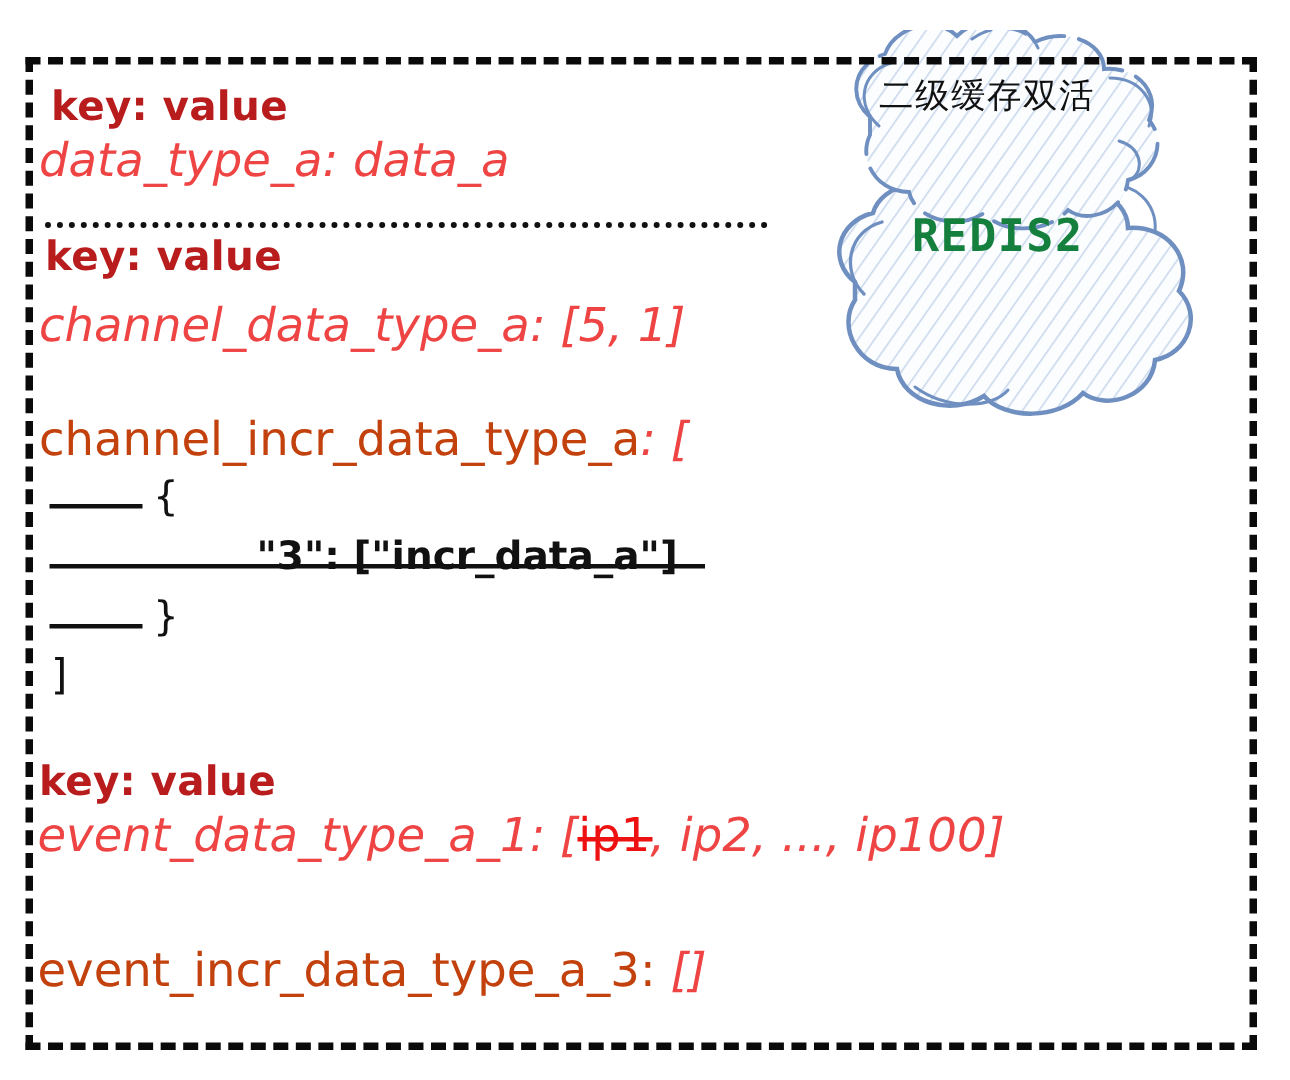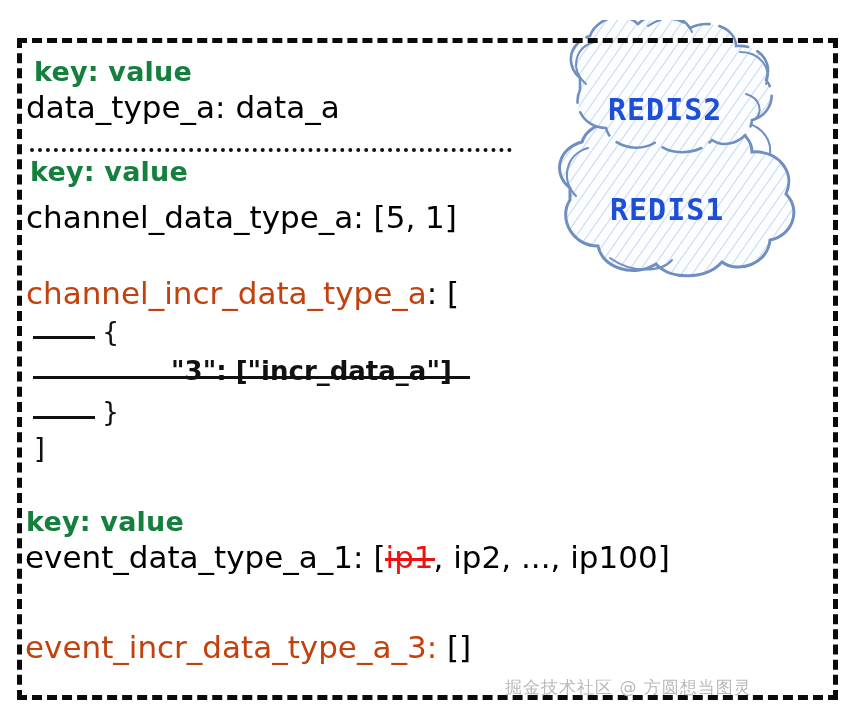--- a/index.html
+++ b/index.html
@@ -36,23 +36,24 @@
     top: 20px;
     width: 300px;
     height: 280px;
   }
   #clouds svg { display:block; width:100%; height:100%; }
 
   .cloud-label {
     position: absolute;
     font-family: "DejaVu Sans Mono", "Liberation Mono", monospace;
     font-weight: 700;
-    color: #1d4ed8;
+    color: #15803d;
     letter-spacing: 1px;
     white-space: nowrap;
+    margin-top: 48px;
   }
   #redis2-label { left: 608px; top: 92px; font-size: 30px; }
   #redis1-label { left: 610px; top: 192px; font-size: 30px; }
   #cn-title {
     position: absolute;
     left: 586px; top: 48px;
     font-size: 23px;
     color: #111111;
     letter-spacing: 1px;
     font-family: "DejaVu Sans", "Liberation Sans", sans-serif;
@@ -66,31 +67,31 @@
     top: 46px;
     width: 520px;
   }
   .line {
     position: relative;
     white-space: nowrap;
     color: #111111;
     line-height: 1.0;
   }
   .k-red {
-    color: #15803d;
+    color: #b91c1c;
     font-size: 27px;
     font-weight: 600;
     letter-spacing: 0.2px;
   }
   .code {
     font-size: 31px;
     letter-spacing: 0px;
   }
   .red { color: #c2410c; }
-  .blk { color: #000000; }
+  .blk { color: #ef4444; font-style: italic; }
 
   .strike-red {
     color: #ee1111;
     position: relative;
     display: inline-block;
   }
   .strike-red::after {
     content: "";
     position: absolute;
     left: -1px; right: -1px;
@@ -187,22 +188,22 @@
                  C210,120 186,130 172,120 C158,136 128,136 116,122 C98,134 70,126 66,108
                  C44,108 32,86 40,70 Z" fill="none" stroke="#6f8fc0" stroke-width="2.6" stroke-linecap="round" stroke-dasharray="40 10"></path>
         <path d="M46,64 C30,50 34,28 54,22" fill="none" stroke="#6f8fc0" stroke-width="2" stroke-linecap="round"></path>
         <path d="M200,32 C220,32 232,48 226,64" fill="none" stroke="#6f8fc0" stroke-width="2" stroke-linecap="round"></path>
         <path d="M206,74 C220,78 224,92 214,100" fill="none" stroke="#6f8fc0" stroke-width="2" stroke-linecap="round"></path>
         <path d="M108,6 C124,-6 146,-2 152,12" fill="none" stroke="#6f8fc0" stroke-width="2" stroke-linecap="round" stroke-dasharray="14 10"></path>
       </g>
     </svg>
   </div>
 
+  <div id="cn-title">二级缓存双活</div>
   <div id="redis2-label" class="cloud-label">REDIS2</div>
-  <div id="redis1-label" class="cloud-label">REDIS1</div>
 
   <div id="textblock">
 
     <div class="line k-red abs" style="left:8px; top:12px;">key: value</div>
     <div class="line code abs" style="left:0px; top:46px;">
       <span class="blk">data_type_a</span><span class="blk">: </span><span class="blk">data_a</span>
     </div>
 
     <div class="line k-red abs" style="left:4px; top:112px;">key: value</div>
     <div class="line code abs" style="left:0px; top:156px;">
@@ -228,15 +229,14 @@
   </div>
 
   <div id="dotsep"></div>
 
   <div id="ind1" class="indent-rule"></div>
   <div id="ind2" class="indent-rule"></div>
   <div id="ind3" class="indent-rule"></div>
 
   <div id="frame"></div>
 
-  <div id="watermark">掘金技术社区 @ 方圆想当图灵</div>
 
 </div>
 
 </body></html>

